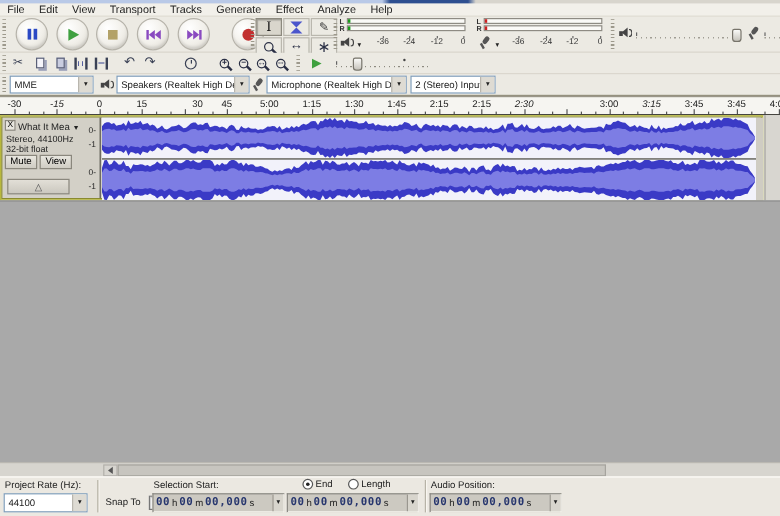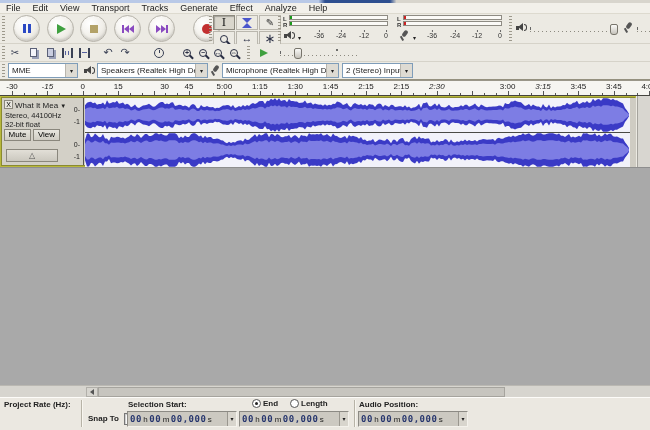--- a/index.html
+++ b/index.html
@@ -132,21 +132,21 @@
   
   .hscroll{position:absolute;left:0;top:385px;width:650px;height:12px;background:#d7d5cf;border-top:1px solid #bab8b2;}
   .hsb-btn{position:absolute;left:86px;top:1px;width:12px;height:10px;background:#d7d5cf;border:1px solid #b2b0aa;
     display:flex;align-items:center;justify-content:center;padding:0;}
   .hsb-btn i{display:block;width:0;height:0;border-right:4px solid #555;border-top:3px solid transparent;border-bottom:3px solid transparent;}
   .hsb-thumb{position:absolute;left:98px;top:1px;width:407px;height:10px;background:#c7c5bf;border:1px solid #a6a49e;}
 
   
   .statusbar{position:absolute;left:0;top:397px;width:650px;height:33px;background:#ebe8e1;
     border-top:1px solid #fdfcf9;font-size:8px;}
-  .slabel{position:absolute;top:2px;color:#222;white-space:nowrap;font-weight:bold;}
+  .slabel{position:absolute;top:2px;color:#222;white-space:nowrap;}
   .ssep{position:absolute;top:2px;width:1px;height:27px;background:#b7b3a7;box-shadow:1px 0 0 #f8f6f0;}
   .tfield{position:absolute;top:13px;width:110px;height:16px;background:#ccc9c1;
     border:1px solid;border-color:#8c8a84 #f4f2ec #f4f2ec #8c8a84;display:flex;align-items:center;padding:1px 10px 1px 2px;}
   .tfield .digit{font-family:"DejaVu Sans Mono",monospace;font-size:9px;font-weight:bold;color:#27366e;letter-spacing:0.5px;}
   .tfield .unit{font-size:8px;color:#222;padding:0 1.5px;}
   .tf-arr{position:absolute;right:0;top:0;bottom:0;width:9px;background:#d8d5cd;border-left:1px solid #9a978f;
     display:flex;align-items:center;justify-content:center;}
   .radio{display:inline-block;width:9px;height:9px;border:1px solid #555;border-radius:50%;background:#fff;
     vertical-align:-2px;position:relative;margin-right:2px;}
   .radio.sel::after{content:'';position:absolute;left:2px;top:2px;width:3px;height:3px;border-radius:50%;background:#222;}
@@ -467,20 +467,26 @@
 
   <div class="hscroll">
     <button class="hsb-btn">
         <i></i>
       </button>
     <div class="hsb-thumb"></div>
   </div>
 
   <div class="statusbar">
     <span class="slabel" style="left:4px">Project Rate (Hz):</span>
+    <div class="combo" style="left:3px;top:13px;width:70px;height:16px">
+      <span class="txt">44100</span>
+      <span class="cb-arr">
+          <span class="darr">▾</span>
+        </span>
+    </div>
     <div class="ssep" style="left:81px"></div>
     <span class="slabel" style="left:88px;top:16px">Snap To</span>
     <span class="checkbox" style="left:124px;top:15px"></span>
     <span class="slabel" style="left:128px">Selection Start:</span>
     <div class="tfield" style="left:127px">
       <span class="digit">00</span>
         <span class="unit">h</span>
         <span class="digit">00</span>
         <span class="unit">m</span>
         <span class="digit">00,000</span>

